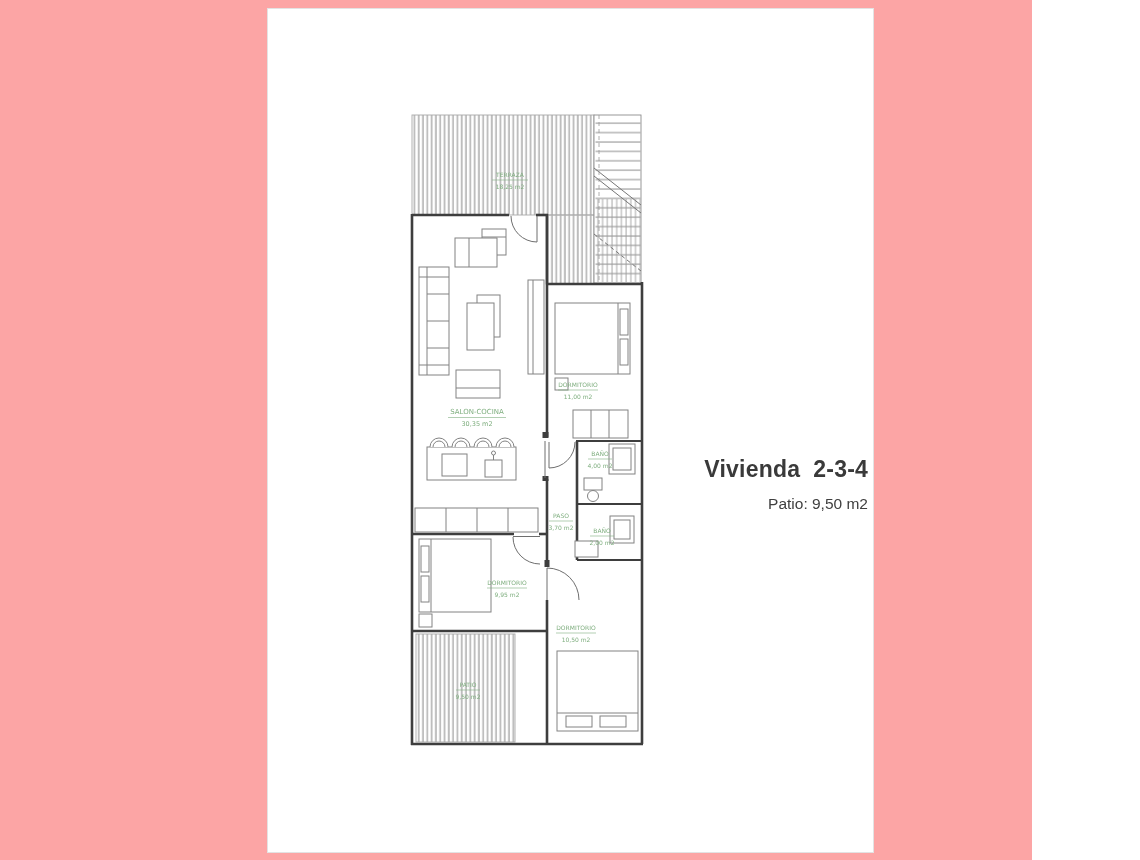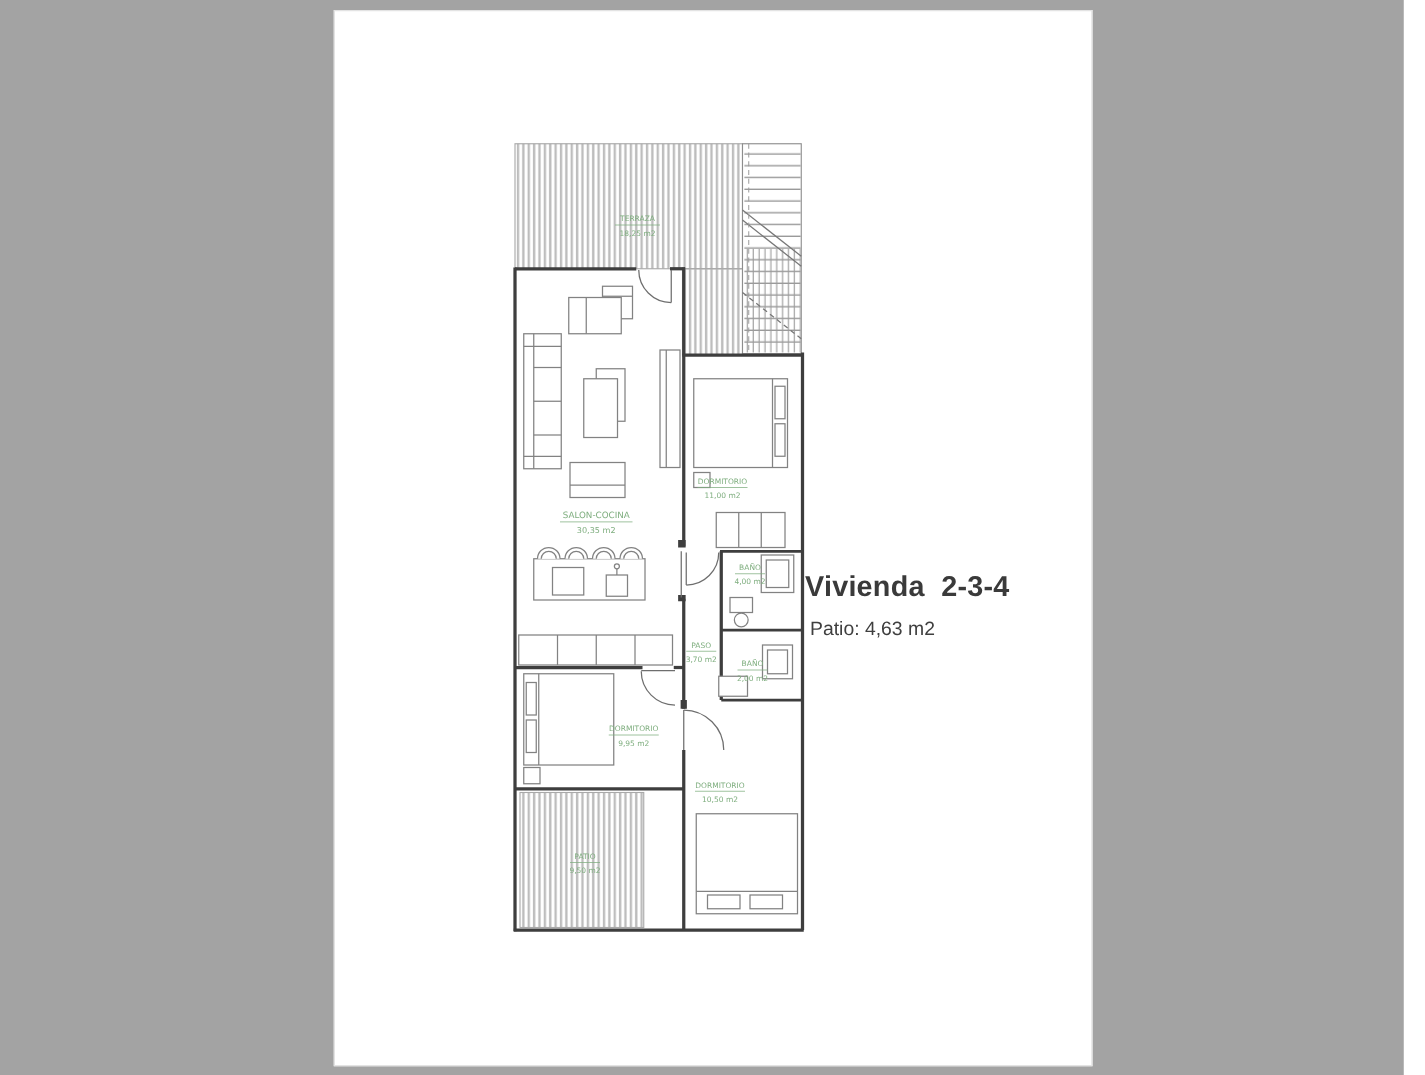--- a/index.html
+++ b/index.html
@@ -1,21 +1,21 @@
 <!DOCTYPE html>
 <html><head>
 <meta charset="utf-8">
 <style>
   html,body{margin:0;padding:0;background:#ffffff;width:1140px;height:860px;overflow:hidden;
             font-family:"Liberation Sans", sans-serif;}
-  .canvas{position:relative;width:1123px;height:860px;background:#a3a3a3;}
+  .canvas{position:relative;width:1032px;height:860px;background:#fca5a5;}
   .page{position:absolute;left:267px;top:8px;width:605px;height:843px;
         background:#ffffff;border:1px solid #e3e3e3;}
   .plan{position:absolute;left:408px;top:110px;width:240px;height:640px;}
-  .info{position:absolute;left:644px;top:456px;width:240px;color:#3f3f3f;}
+  .info{position:absolute;left:628px;top:456px;width:240px;color:#3f3f3f;text-align:right;}
   .info-title{font-size:23px;font-weight:bold;white-space:pre;letter-spacing:0.2px;
               color:#3a3a3a;margin:0 0 9px 0;}
   .info-line{font-size:15.5px;line-height:23px;margin:0;}
   .info-line.indent{margin-top:5px;padding-left:4px;}
   svg text{font-family:"DejaVu Sans", sans-serif;}
   .roomname,.roomarea{fill:#7fae7f;}
 </style>
 </head>
 <body>
 <div class="canvas">
@@ -230,16 +230,16 @@
   </g>
   <g text-anchor="middle">
     <text class="roomname" x="468" y="687" font-size="6">PATIO</text>
     <line x1="456" y1="690" x2="480" y2="690" stroke="#7fae7f" stroke-width="0.6"></line>
     <text class="roomarea" x="468" y="698.5" font-size="6">9,50 m2</text>
   </g>
 </svg>
 
 <div class="info">
   <div class="info-title">Vivienda  2-3-4</div>
-  <div class="info-line indent">Patio: 4,63 m2</div>
+  <div class="info-line indent">Patio: 9,50 m2</div>
 </div>
 
 </div>
 
 </body></html>

